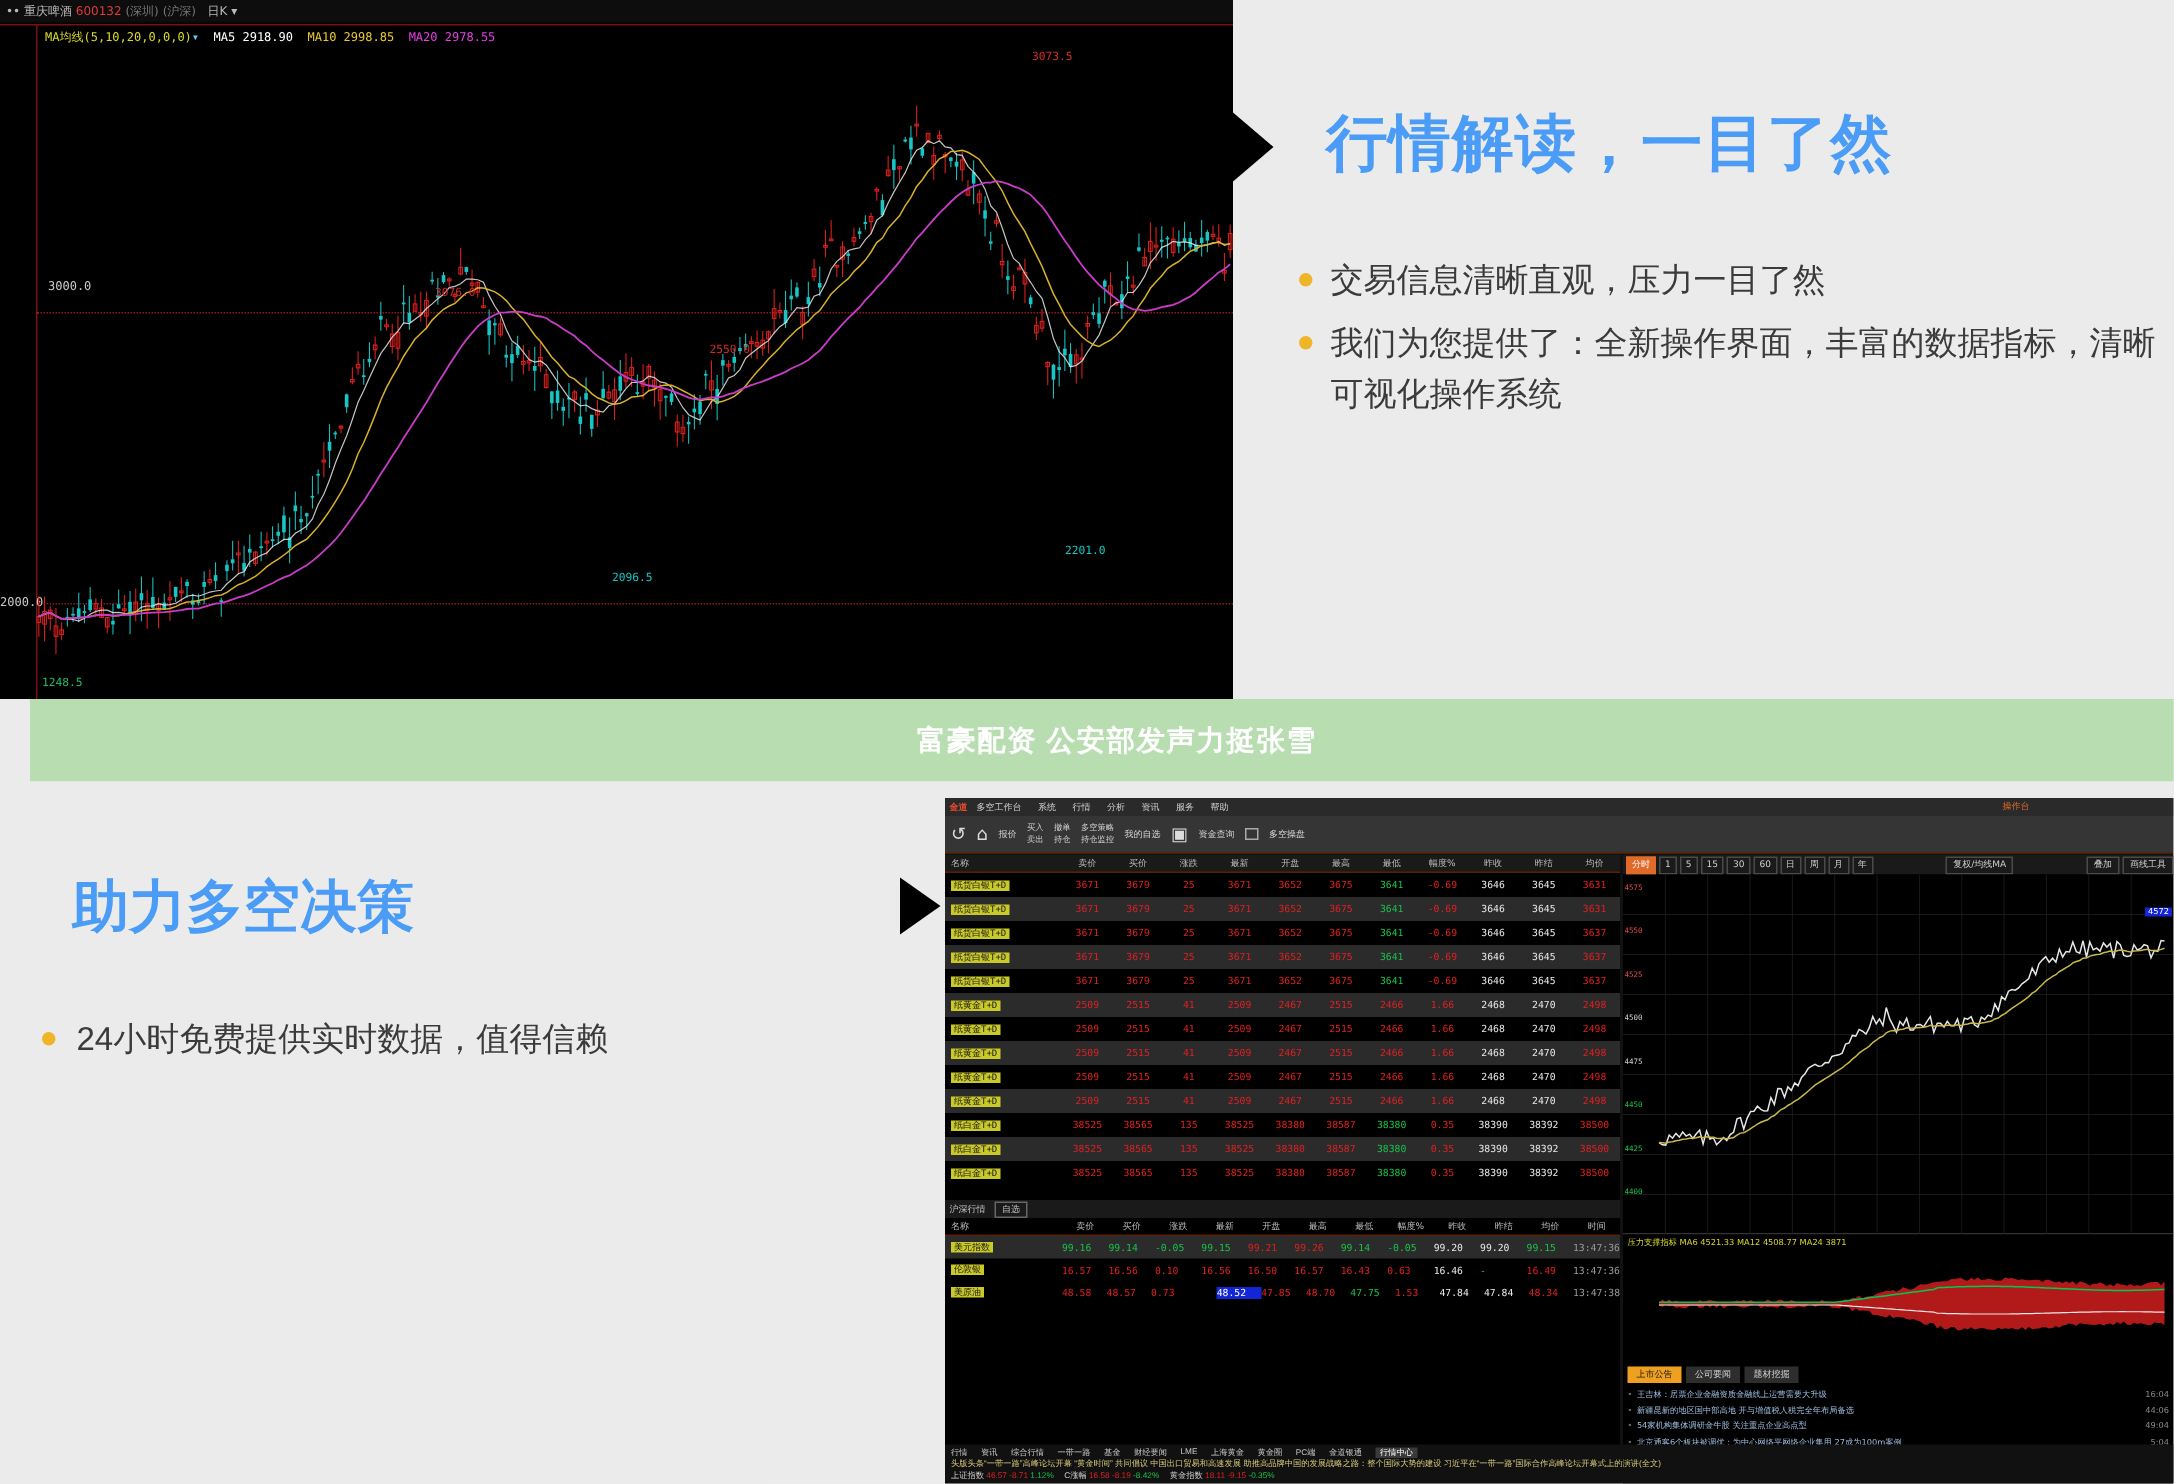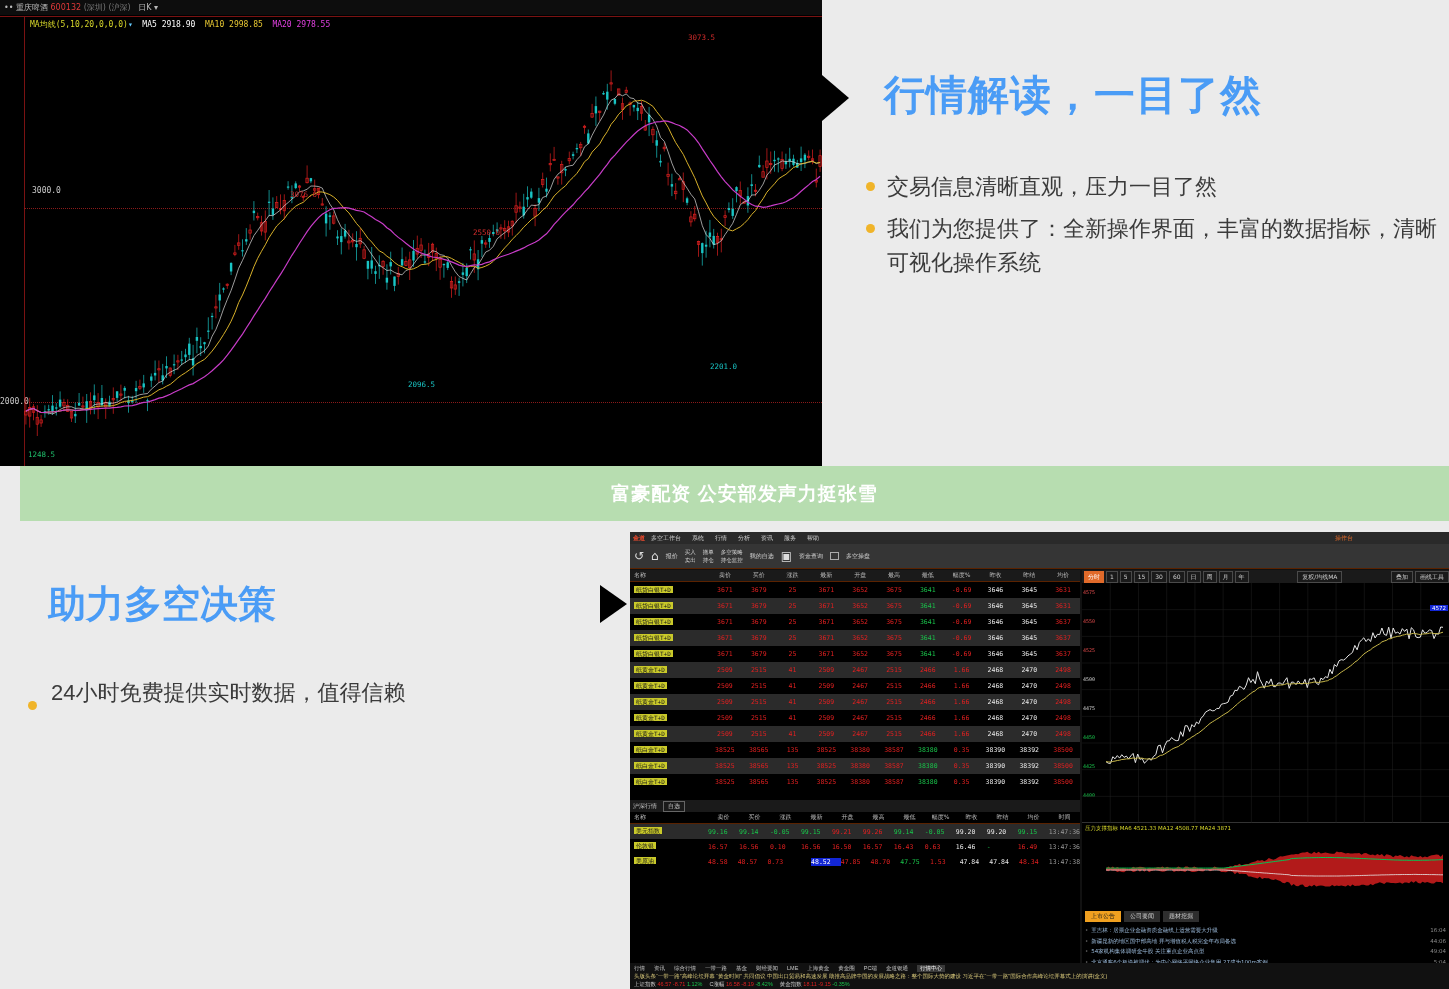--- a/index.html
+++ b/index.html
@@ -81,21 +81,21 @@
     color: #ffffff; font-size: 19px; font-weight: bold; letter-spacing: 1px;
   }
 
   
   .bottom-section { position: absolute; left: 0; top: 521px; width: 1449px; height: 468px; background: #ebebeb; }
   .headline-blue2 {
     position: absolute; left: 48px; top: 58px;
     font-size: 38px; font-weight: bold; color: #4a9cf6; white-space: nowrap;
   }
   .bullet-list2 { position: absolute; left: 28px; top: 155px; width: 580px; }
-  .bullet-row2 { display: flex; align-items: flex-end; margin-bottom: 14px; }
+  .bullet-row2 { display: flex; align-items: flex-start; margin-bottom: 14px; }
   .bdot2 { flex: 0 0 auto; width: 9px; height: 9px; border-radius: 50%; background: #f0b429; margin-top: 12px; margin-right: 14px; }
   .btext2 { font-size: 22px; color: #3b3b3b; line-height: 1.55; }
   .arrow-left-bot {
     position: absolute; left: 600px; top: 585px;
     width: 0; height: 0;
     border-top: 19px solid transparent;
     border-bottom: 19px solid transparent;
     border-left: 27px solid #000;
   }
 

